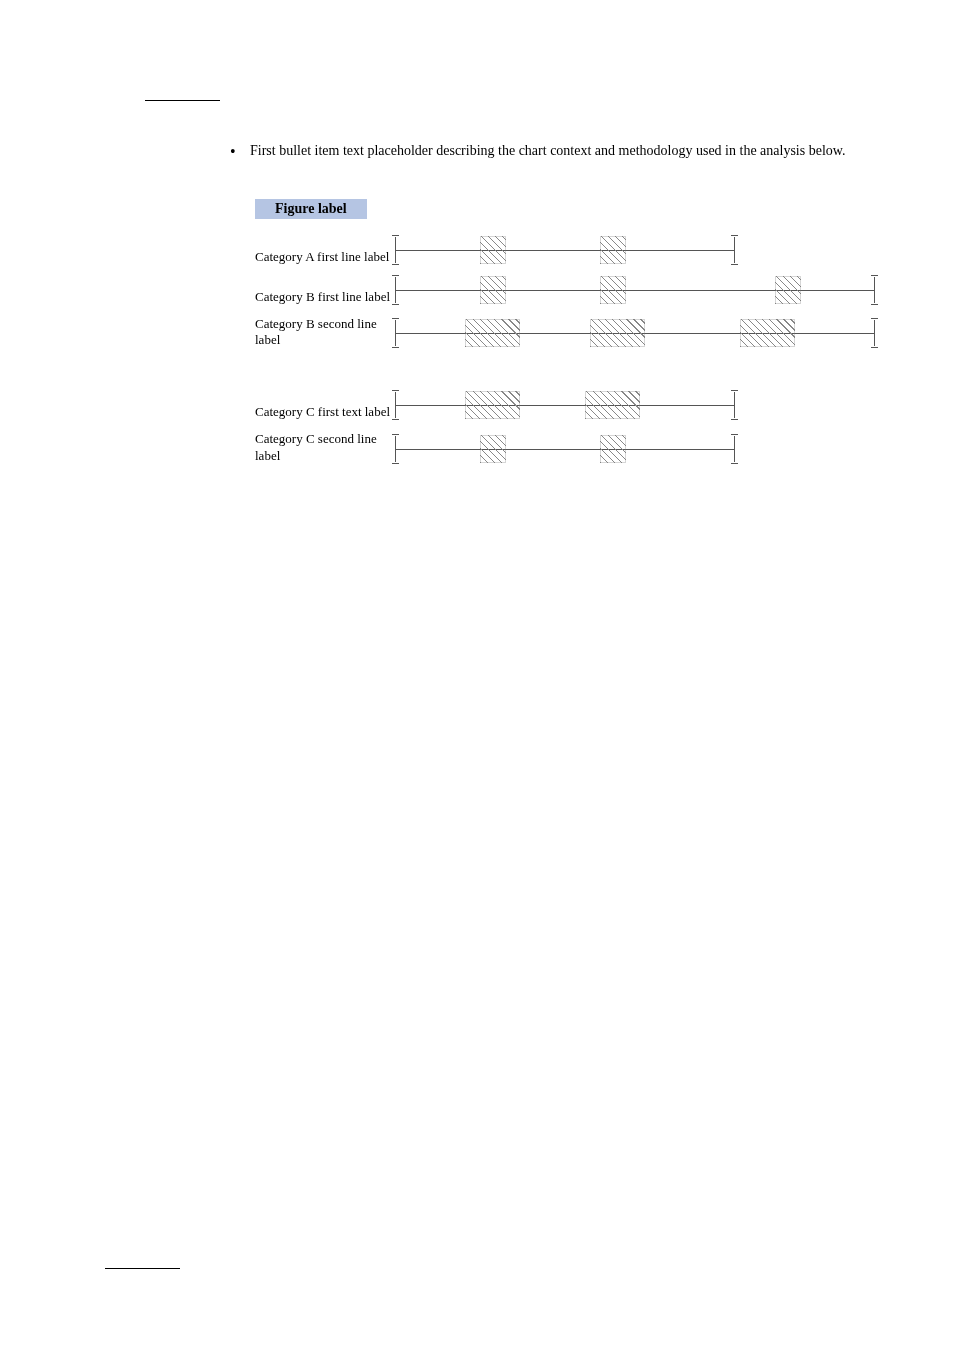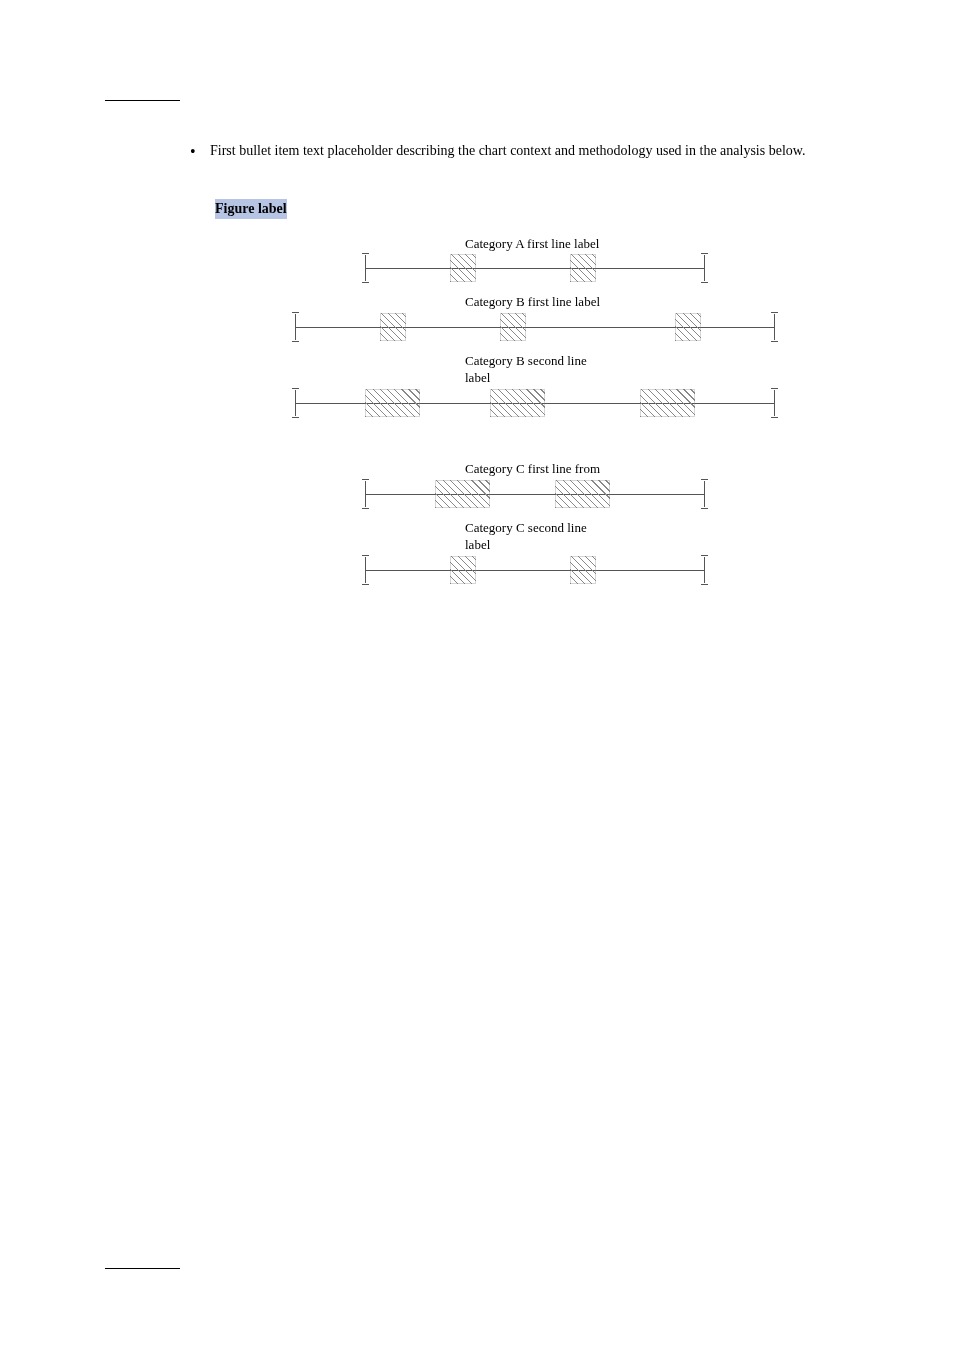--- a/index.html
+++ b/index.html
@@ -7,20 +7,21 @@
       padding: 0;
       font-family: "Times New Roman", serif;
       font-size: 14px;
       width: 954px;
       height: 1349px;
       position: relative;
       background: white;
     }
     .content {
       padding: 100px 100px 0 105px;
+      margin-left: 40px;
     }
     .rule-top {
       border-top: 1px solid #000;
       width: 75px;
       margin-bottom: 40px;
     }
     ul {
       list-style: none;
       padding: 0;
       margin: 0 0 0 105px;
@@ -33,36 +34,35 @@
     }
     li::before {
       content: "•";
       position: absolute;
       left: -20px;
       font-size: 16px;
     }
     .highlight {
       display: inline-block;
       background: #b5c5e3;
-      padding: 2px 0;
+      padding: 2px 20px;
       margin-left: 110px;
       margin-top: 10px;
       margin-bottom: 15px;
       font-weight: bold;
       font-size: 14px;
     }
     .chart-area {
       margin-left: 110px;
       width: 640px;
     }
     .chart-row {
       display: flex;
-      align-items: center;
+      align-items: flex-end;
       margin-bottom: 8px;
-      flex-direction: column;
     }
     .chart-row.gap-after {
       margin-bottom: 40px;
     }
     .chart-label {
       width: 140px;
       font-size: 13px;
       line-height: 1.3;
       padding-top: 2px;
     }
@@ -184,21 +184,21 @@
         <div class="chart-track" style="width: 480px;">
           <div class="baseline"></div>
           <div class="endcap-left"></div>
           <div class="endcap-right"></div>
           <div class="hatch-block" style="left: 70px; width: 55px;"></div>
           <div class="hatch-block" style="left: 195px; width: 55px;"></div>
           <div class="hatch-block" style="left: 345px; width: 55px;"></div>
         </div>
       </div>
       <div class="chart-row">
-        <div class="chart-label">Category C first line from</div>
+        <div class="chart-label">Category C first text label</div>
         <div class="chart-track" style="width: 340px;">
           <div class="baseline"></div>
           <div class="endcap-left"></div>
           <div class="endcap-right"></div>
           <div class="hatch-block" style="left: 70px; width: 55px;"></div>
           <div class="hatch-block" style="left: 190px; width: 55px;"></div>
         </div>
       </div>
       <div class="chart-row">
         <div class="chart-label">Category C second line label</div>

